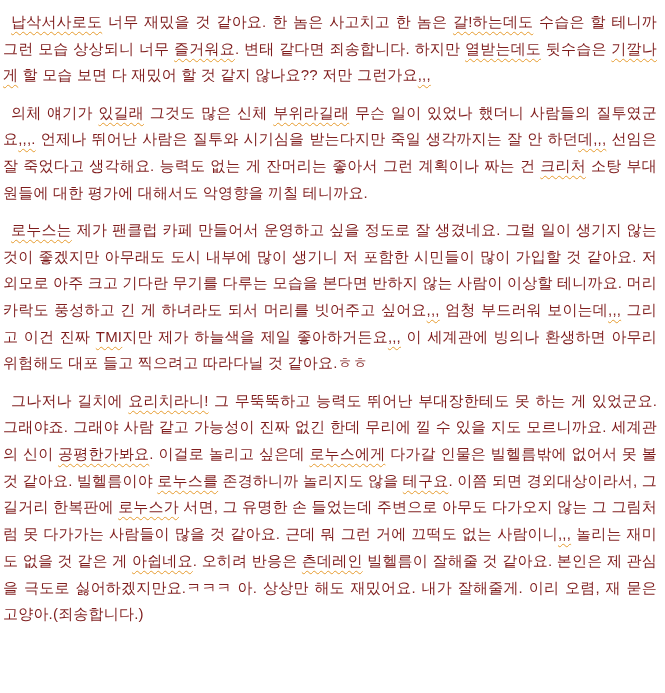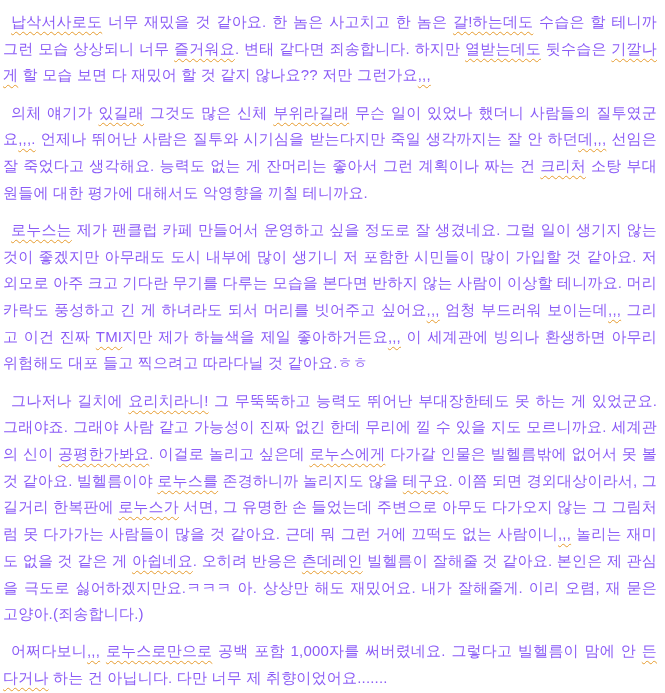--- a/index.html
+++ b/index.html
@@ -14,21 +14,21 @@
     overflow: hidden;
     background: #ffffff;
   }
   .doc-body {
     box-sizing: border-box;
     width: 665px;
     padding: 9px 8px 0 3px;
     font-family: "Liberation Sans", "DejaVu Sans", sans-serif;
     font-size: 15px;
     line-height: 26.7px;
-    color: #8b5cf6;
+    color: #7f1d1d;
     text-align: justify;
     word-break: break-all;
     letter-spacing: 0.2px;
   }
   .doc-body p {
     margin: 0 0 10.5px 0;
     text-indent: 8px;
   }
   .flag {
     text-decoration: underline;
@@ -41,15 +41,14 @@
 </style>
 </head>
 <body>
 
 <div class="page">
   <div class="doc-body">
       <p><span class="flag">납삭서사로도</span><span> 너무 재밌을 것 같아요. 한 놈은 사고치고 한 놈은 </span><span class="flag">갈!하는데도</span><span> 수습은 할 테니까 그런 모습 상상되니 너무 </span><span class="flag">즐거워요</span><span>. 변태 같다면 죄송합니다. 하지만 </span><span class="flag">열받는데도</span><span> 뒷수습은 </span><span class="flag">기깔나게</span><span> 할 모습 보면 다 재밌어 할 것 같지 않나요?? 저만 그런가요</span><span class="flag">,,,</span></p>
       <p><span>의체 얘기가 </span><span class="flag">있길래</span><span> 그것도 많은 신체 </span><span class="flag">부위라길래</span><span> 무슨 일이 있었나 했더니 사람들의 질투였군요</span><span class="flag">,,,.</span><span> 언제나 뛰어난 사람은 질투와 시기심을 받는다지만 죽일 생각까지는 잘 안 하던</span><span class="flag">데,,,</span><span> 선임은 잘 죽었다고 생각해요. 능력도 없는 게 잔머리는 좋아서 그런 계획이나 짜는 건 </span><span class="flag">크리처</span><span> 소탕 부대원들에 대한 평가에 대해서도 악영향을 끼칠 테니까요.</span></p>
       <p><span class="flag">로누스는</span><span> 제가 팬클럽 카페 만들어서 운영하고 싶을 정도로 잘 생겼네요. 그럴 일이 생기지 않는 것이 좋겠지만 아무래도 도시 내부에 많이 생기니 저 포함한 시민들이 많이 가입할 것 같아요. 저 외모로 아주 크고 기다란 무기를 다루는 모습을 본다면 반하지 않는 사람이 이상할 테니까요. 머리카락도 풍성하고 긴 게 하녀라도 되서 머리를 빗어주고 싶어요</span><span class="flag">,,,</span><span> 엄청 부드러워 보이는데</span><span class="flag">,,,</span><span> 그리고 이건 진짜 </span><span class="flag">TMI</span><span>지만 제가 하늘색을 제일 좋아하거든요</span><span class="flag">,,,</span><span> 이 세계관에 빙의나 환생하면 아무리 위험해도 대포 들고 찍으려고 따라다닐 것 같아요.ㅎㅎ</span></p>
       <p><span>그나저나 길치에 </span><span class="flag">요리치라니!</span><span> 그 무뚝뚝하고 능력도 뛰어난 부대장한테도 못 하는 게 있었군요. 그래야죠. 그래야 사람 같고 가능성이 진짜 없긴 한데 무리에 낄 수 있을 지도 모르니까요. 세계관의 신이 </span><span class="flag">공평한가봐요</span><span>. 이걸로 놀리고 싶은데 </span><span class="flag">로누스에게</span><span> 다가갈 인물은 빌헬름밖에 없어서 못 볼 것 같아요. 빌헬름이야 </span><span class="flag">로누스를</span><span> 존경하니까 놀리지도 않을 </span><span class="flag">테구요</span><span>. 이쯤 되면 경외대상이라서, 그 길거리 한복판에 </span><span class="flag">로누스가</span><span> 서면, 그 유명한 손 들었는데 주변으로 아무도 다가오지 않는 그 그림처럼 못 다가가는 사람들이 많을 것 같아요. 근데 뭐 그런 거에 끄떡도 없는 사람이니</span><span class="flag">,,,</span><span> 놀리는 재미도 없을 것 같은 게 </span><span class="flag">아쉽네요</span><span>. 오히려 반응은 </span><span class="flag">츤데레인</span><span> 빌헬름이 잘해줄 것 같아요. 본인은 제 관심을 극도로 싫어하겠지만요.ㅋㅋㅋ 아. 상상만 해도 재밌어요. 내가 잘해줄게. 이리 오렴, 재 묻은 고양아.(죄송합니다.)</span></p>
-      <p><span>어쩌다보니</span><span class="flag">,,,</span><span> </span><span class="flag">로누스로만으로</span><span> 공백 포함 1,000자를 써버렸네요. 그렇다고 빌헬름이 맘에 안 </span><span class="flag">든다거나</span><span> 하는 건 아닙니다. 다만 너무 제 취향이었어요.......</span></p>
     </div>
 </div>
 
 </body></html>

